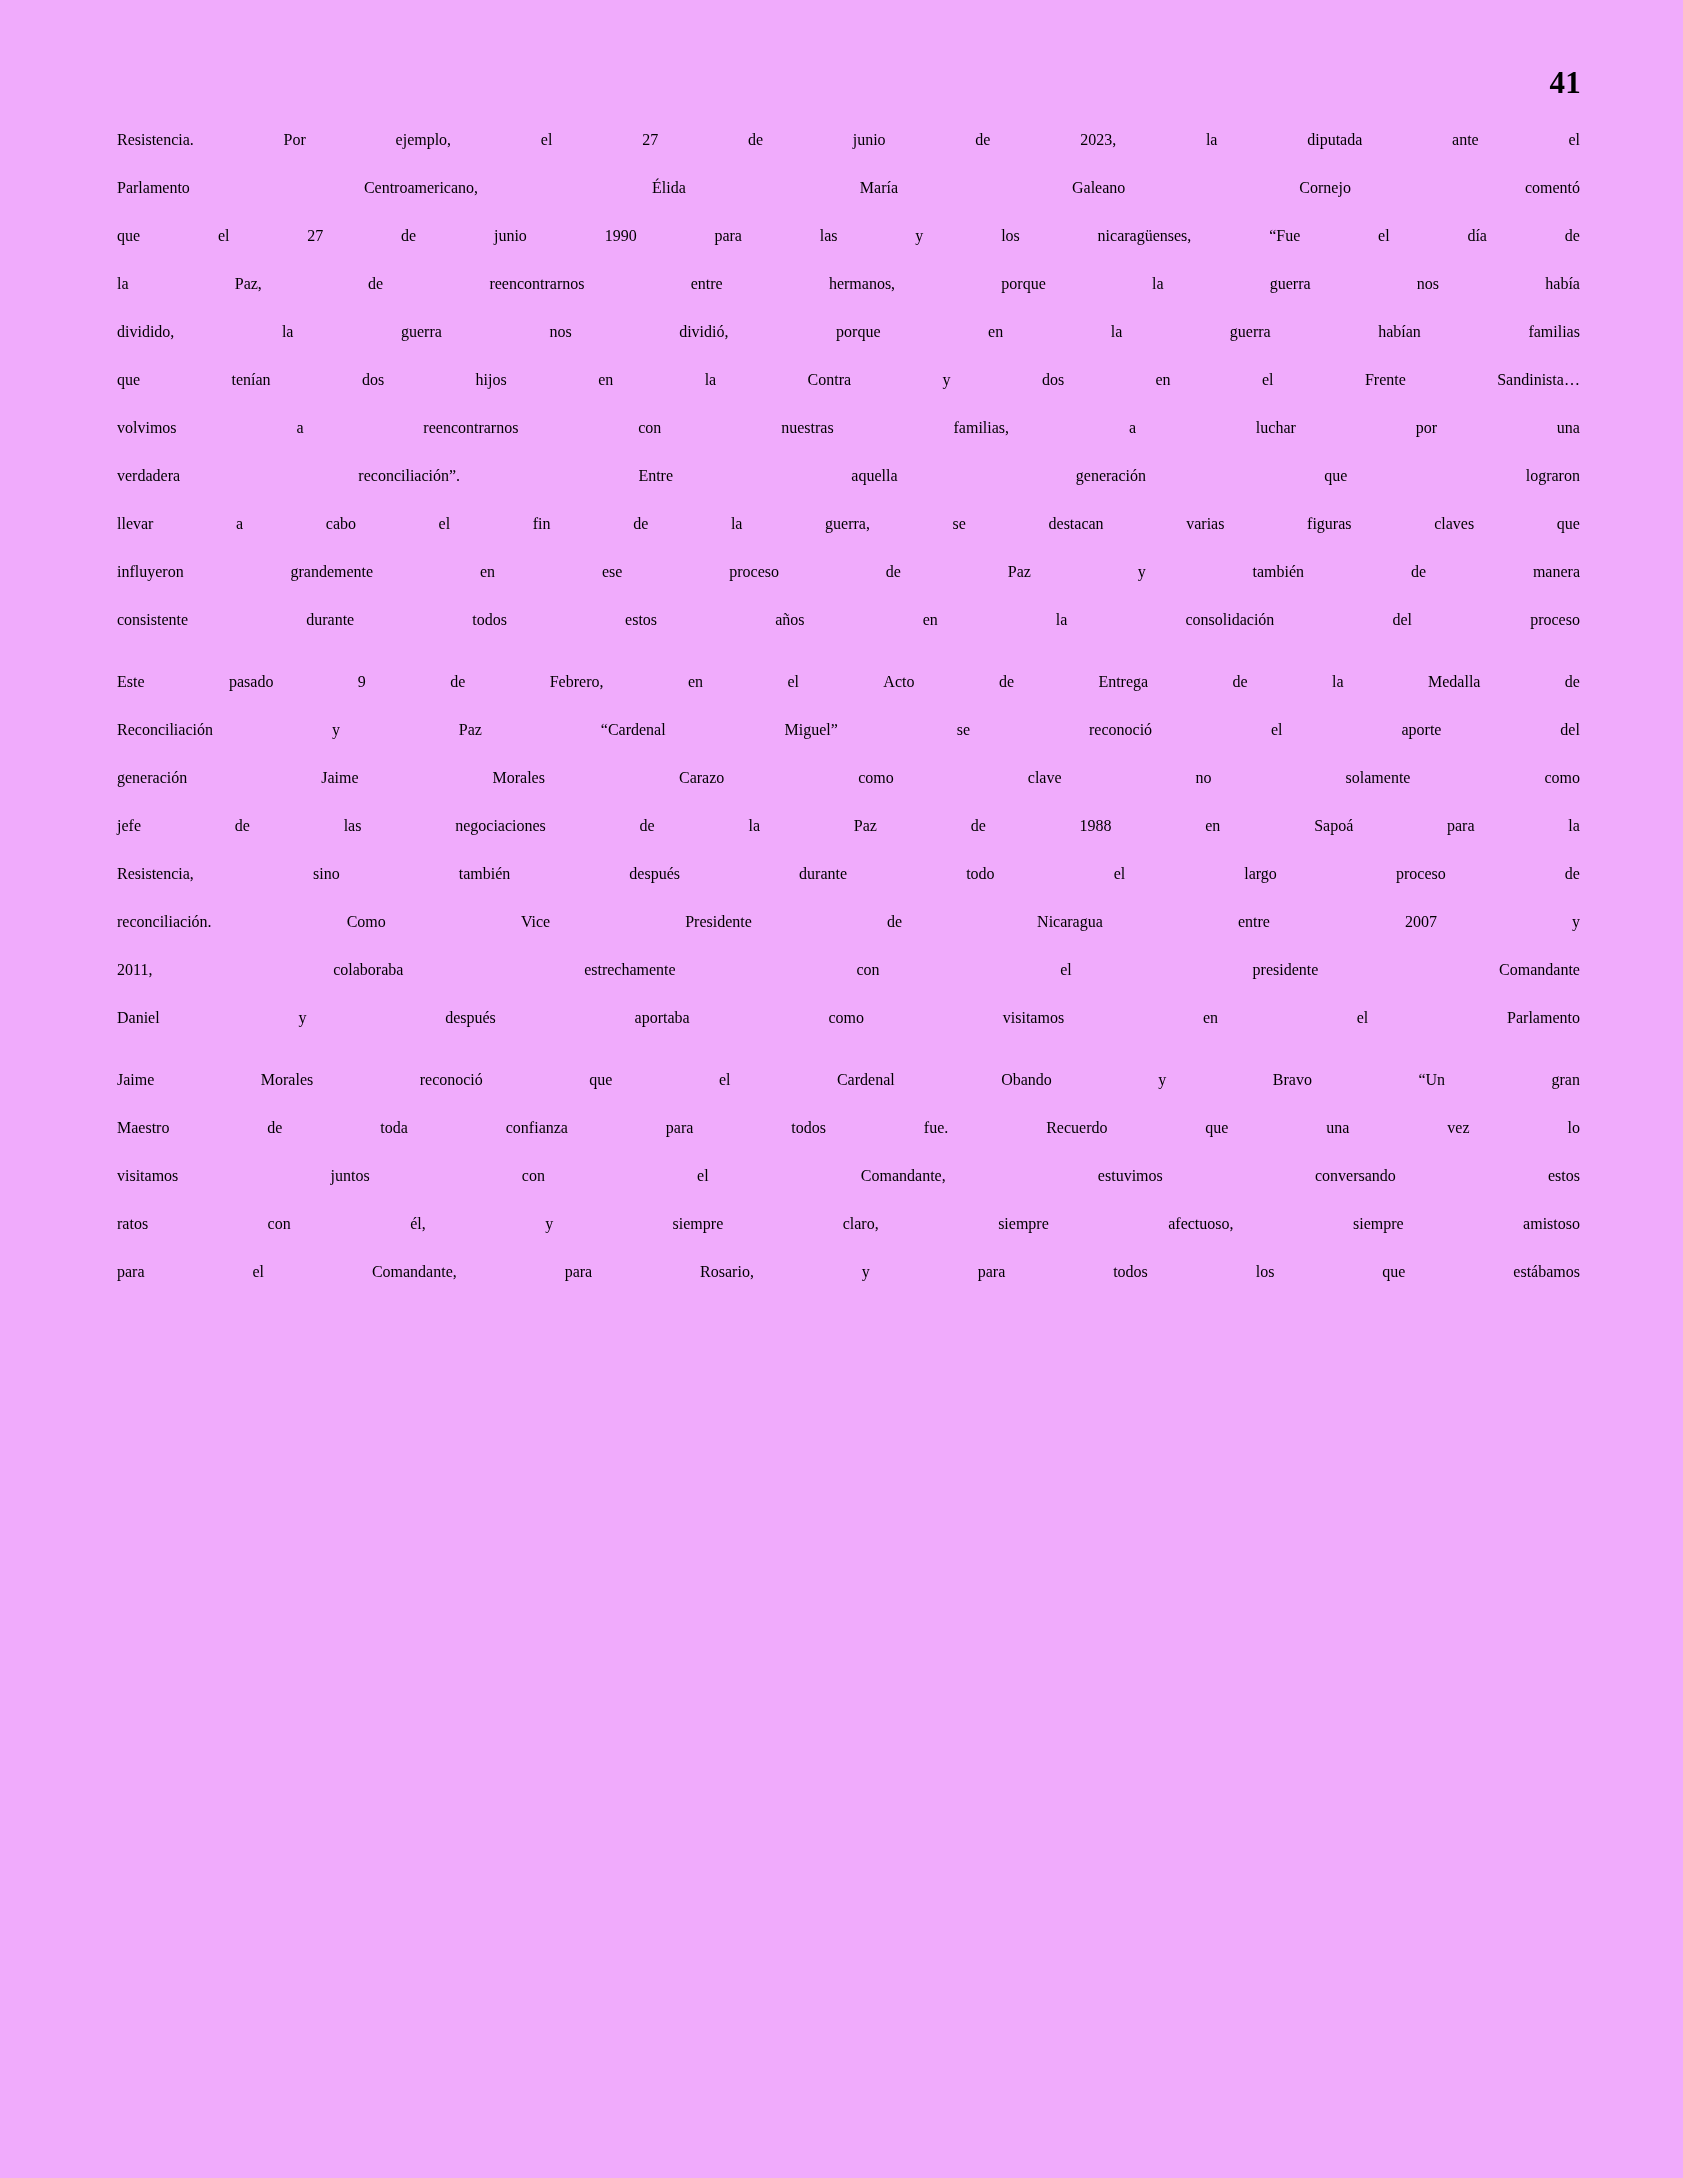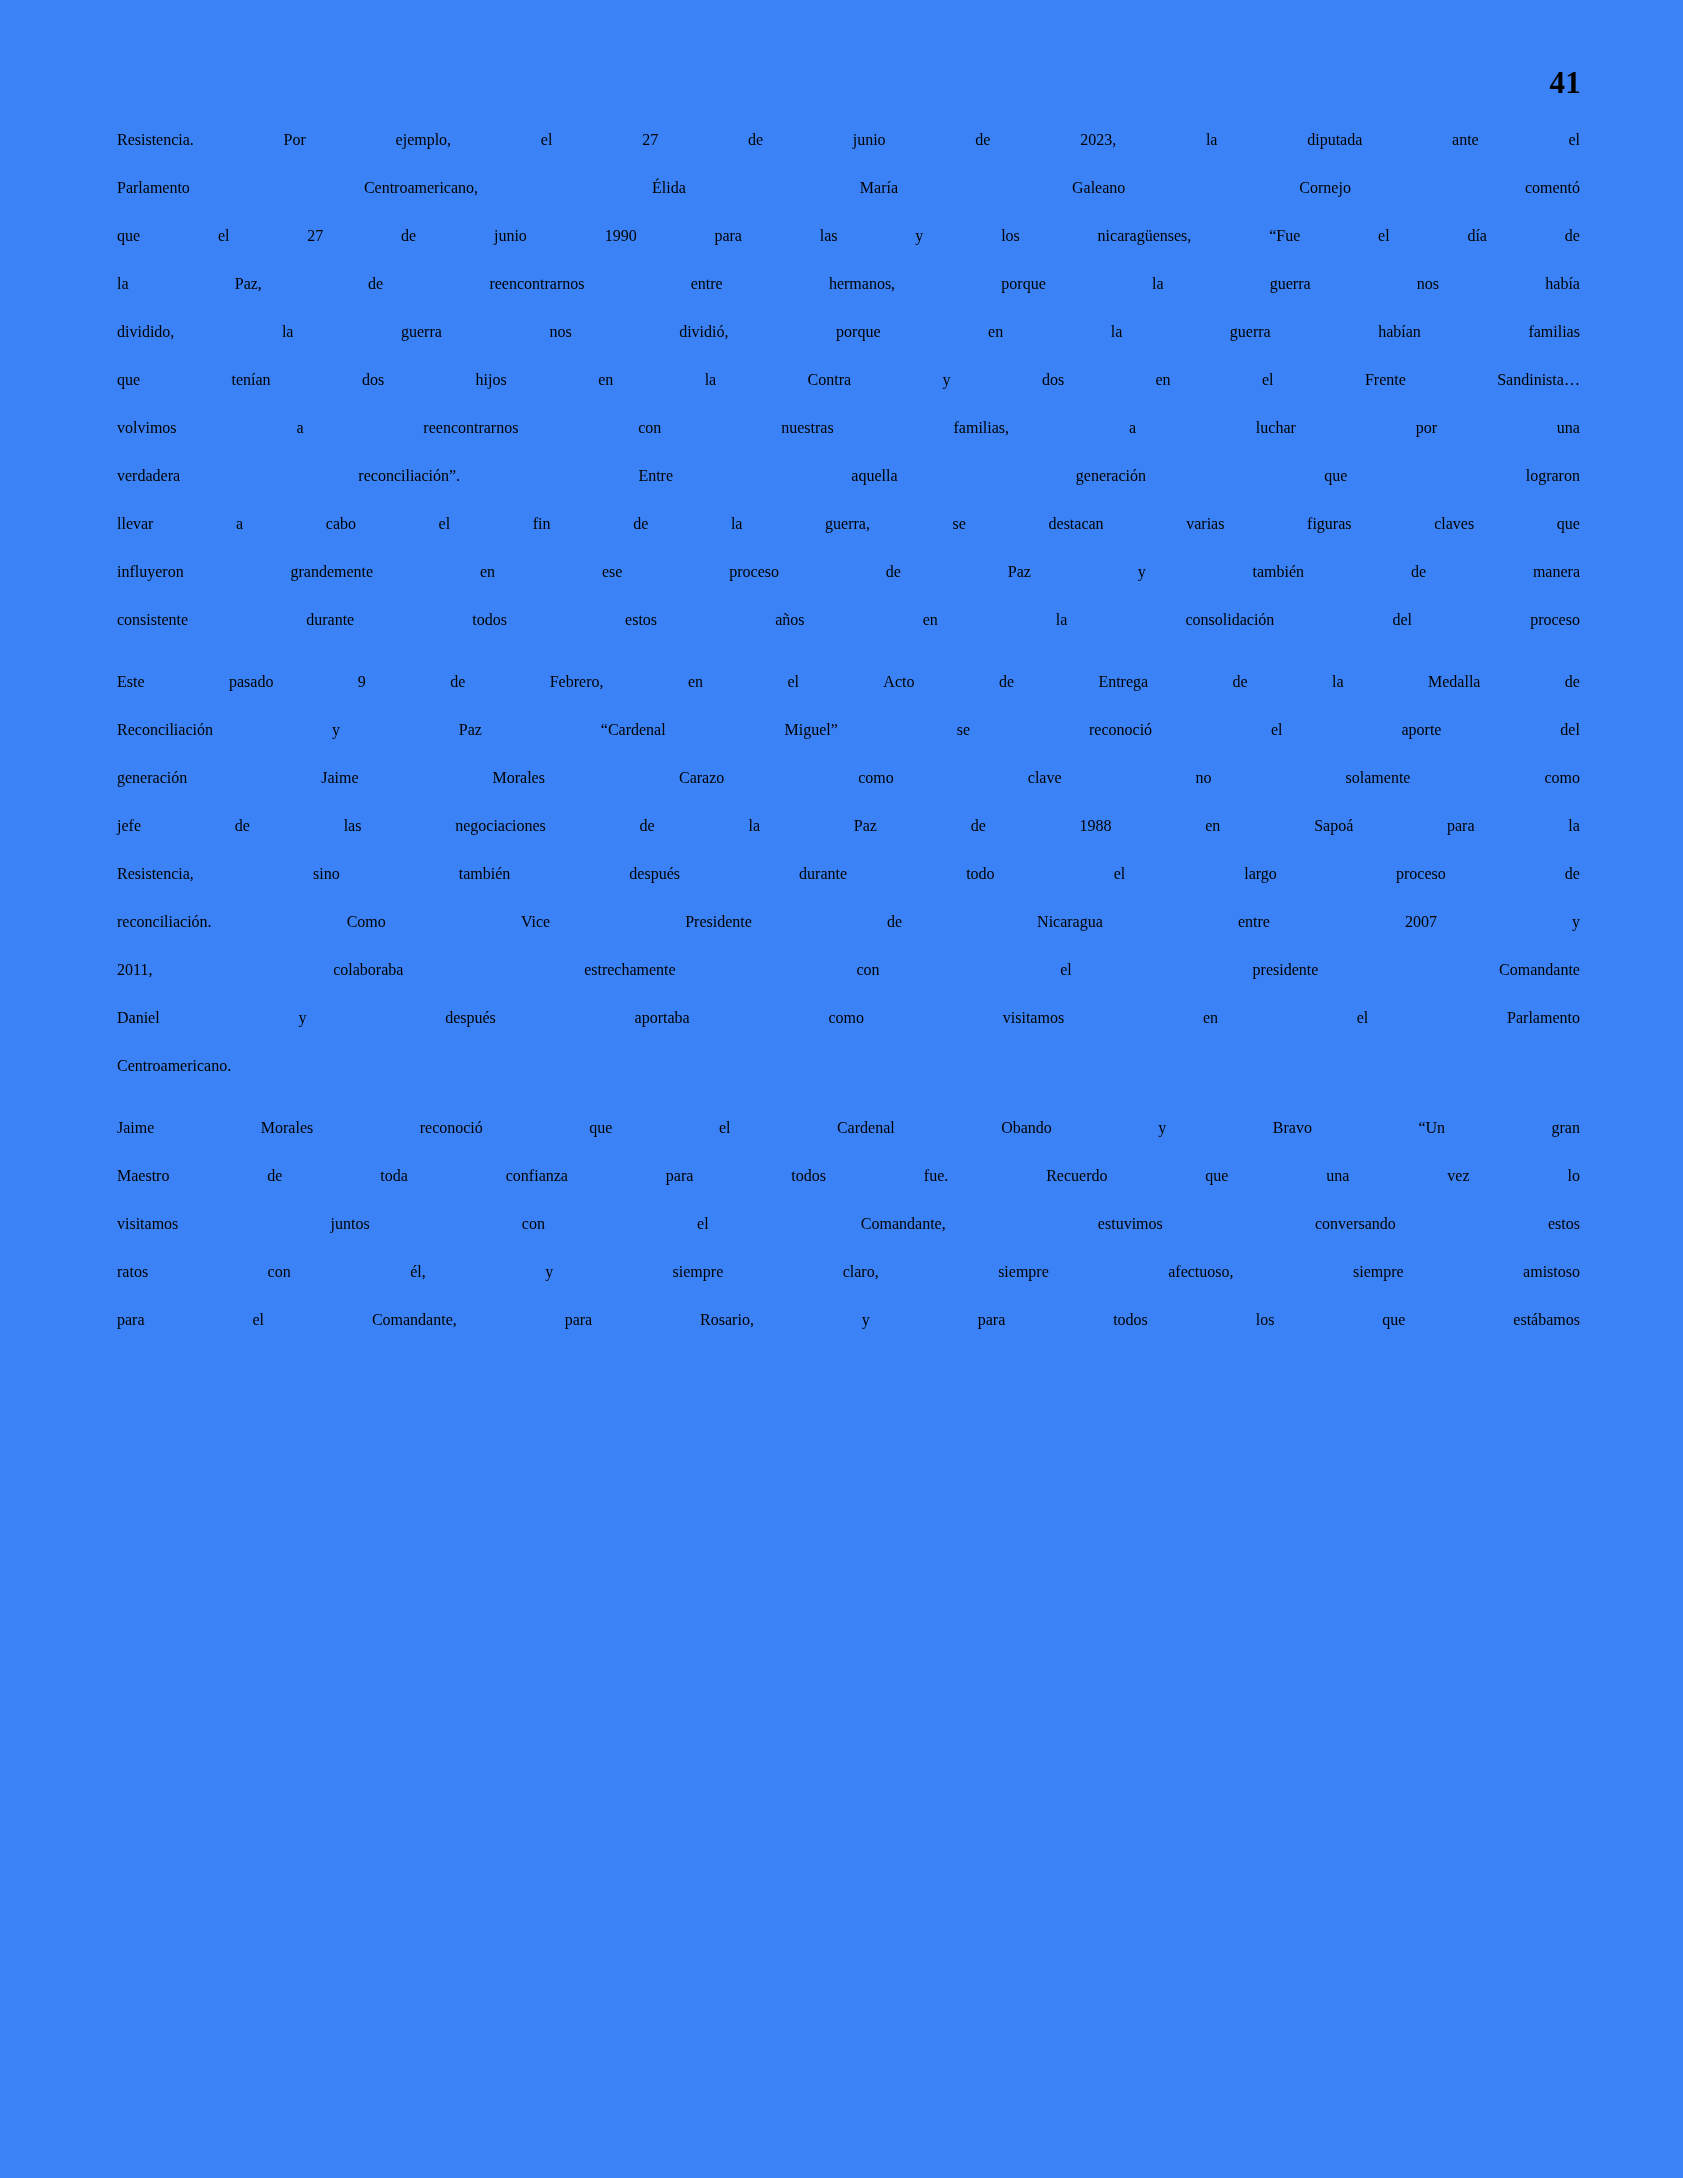--- a/index.html
+++ b/index.html
@@ -12,21 +12,21 @@
     height: 2178px;
     position: relative;
     font-family: "Liberation Serif", "DejaVu Serif", serif;
     color: #000000;
     overflow: hidden;
   }
 
   .page {
     position: absolute;
     inset: 0;
-    background: #3b82f6;
+    background: #f0abfc;
   }
 
   
   .header-band {
     position: absolute;
     top: 0;
     left: 0;
     right: 0;
     height: 139px;
   }
@@ -101,21 +101,20 @@
         </div>
         <div class="para-block">
           <div class="ln justified"><span class="w">Este</span><span class="w">pasado</span><span class="w">9</span><span class="w">de</span><span class="w">Febrero,</span><span class="w">en</span><span class="w">el</span><span class="w">Acto</span><span class="w">de</span><span class="w">Entrega</span><span class="w">de</span><span class="w">la</span><span class="w">Medalla</span><span class="w">de</span></div>
           <div class="ln justified"><span class="w">Reconciliación</span><span class="w">y</span><span class="w">Paz</span><span class="w">“Cardenal</span><span class="w">Miguel”</span><span class="w">se</span><span class="w">reconoció</span><span class="w">el</span><span class="w">aporte</span><span class="w">del</span></div>
           <div class="ln justified"><span class="w">generación</span><span class="w">Jaime</span><span class="w">Morales</span><span class="w">Carazo</span><span class="w">como</span><span class="w">clave</span><span class="w">no</span><span class="w">solamente</span><span class="w">como</span></div>
           <div class="ln justified"><span class="w">jefe</span><span class="w">de</span><span class="w">las</span><span class="w">negociaciones</span><span class="w">de</span><span class="w">la</span><span class="w">Paz</span><span class="w">de</span><span class="w">1988</span><span class="w">en</span><span class="w">Sapoá</span><span class="w">para</span><span class="w">la</span></div>
           <div class="ln justified"><span class="w">Resistencia,</span><span class="w">sino</span><span class="w">también</span><span class="w">después</span><span class="w">durante</span><span class="w">todo</span><span class="w">el</span><span class="w">largo</span><span class="w">proceso</span><span class="w">de</span></div>
           <div class="ln justified"><span class="w">reconciliación.</span><span class="w">Como</span><span class="w">Vice</span><span class="w">Presidente</span><span class="w">de</span><span class="w">Nicaragua</span><span class="w">entre</span><span class="w">2007</span><span class="w">y</span></div>
           <div class="ln justified"><span class="w">2011,</span><span class="w">colaboraba</span><span class="w">estrechamente</span><span class="w">con</span><span class="w">el</span><span class="w">presidente</span><span class="w">Comandante</span></div>
           <div class="ln justified"><span class="w">Daniel</span><span class="w">y</span><span class="w">después</span><span class="w">aportaba</span><span class="w">como</span><span class="w">visitamos</span><span class="w">en</span><span class="w">el</span><span class="w">Parlamento</span></div>
-          <div class="ln flush"><span class="w">Centroamericano.</span></div>
         </div>
         <div class="para-block">
           <div class="ln justified"><span class="w">Jaime</span><span class="w">Morales</span><span class="w">reconoció</span><span class="w">que</span><span class="w">el</span><span class="w">Cardenal</span><span class="w">Obando</span><span class="w">y</span><span class="w">Bravo</span><span class="w">“Un</span><span class="w">gran</span></div>
           <div class="ln justified"><span class="w">Maestro</span><span class="w">de</span><span class="w">toda</span><span class="w">confianza</span><span class="w">para</span><span class="w">todos</span><span class="w">fue.</span><span class="w">Recuerdo</span><span class="w">que</span><span class="w">una</span><span class="w">vez</span><span class="w">lo</span></div>
           <div class="ln justified"><span class="w">visitamos</span><span class="w">juntos</span><span class="w">con</span><span class="w">el</span><span class="w">Comandante,</span><span class="w">estuvimos</span><span class="w">conversando</span><span class="w">estos</span></div>
           <div class="ln justified"><span class="w">ratos</span><span class="w">con</span><span class="w">él,</span><span class="w">y</span><span class="w">siempre</span><span class="w">claro,</span><span class="w">siempre</span><span class="w">afectuoso,</span><span class="w">siempre</span><span class="w">amistoso</span></div>
           <div class="ln justified"><span class="w">para</span><span class="w">el</span><span class="w">Comandante,</span><span class="w">para</span><span class="w">Rosario,</span><span class="w">y</span><span class="w">para</span><span class="w">todos</span><span class="w">los</span><span class="w">que</span><span class="w">estábamos</span></div>
         </div>
       </div>
   </div>

